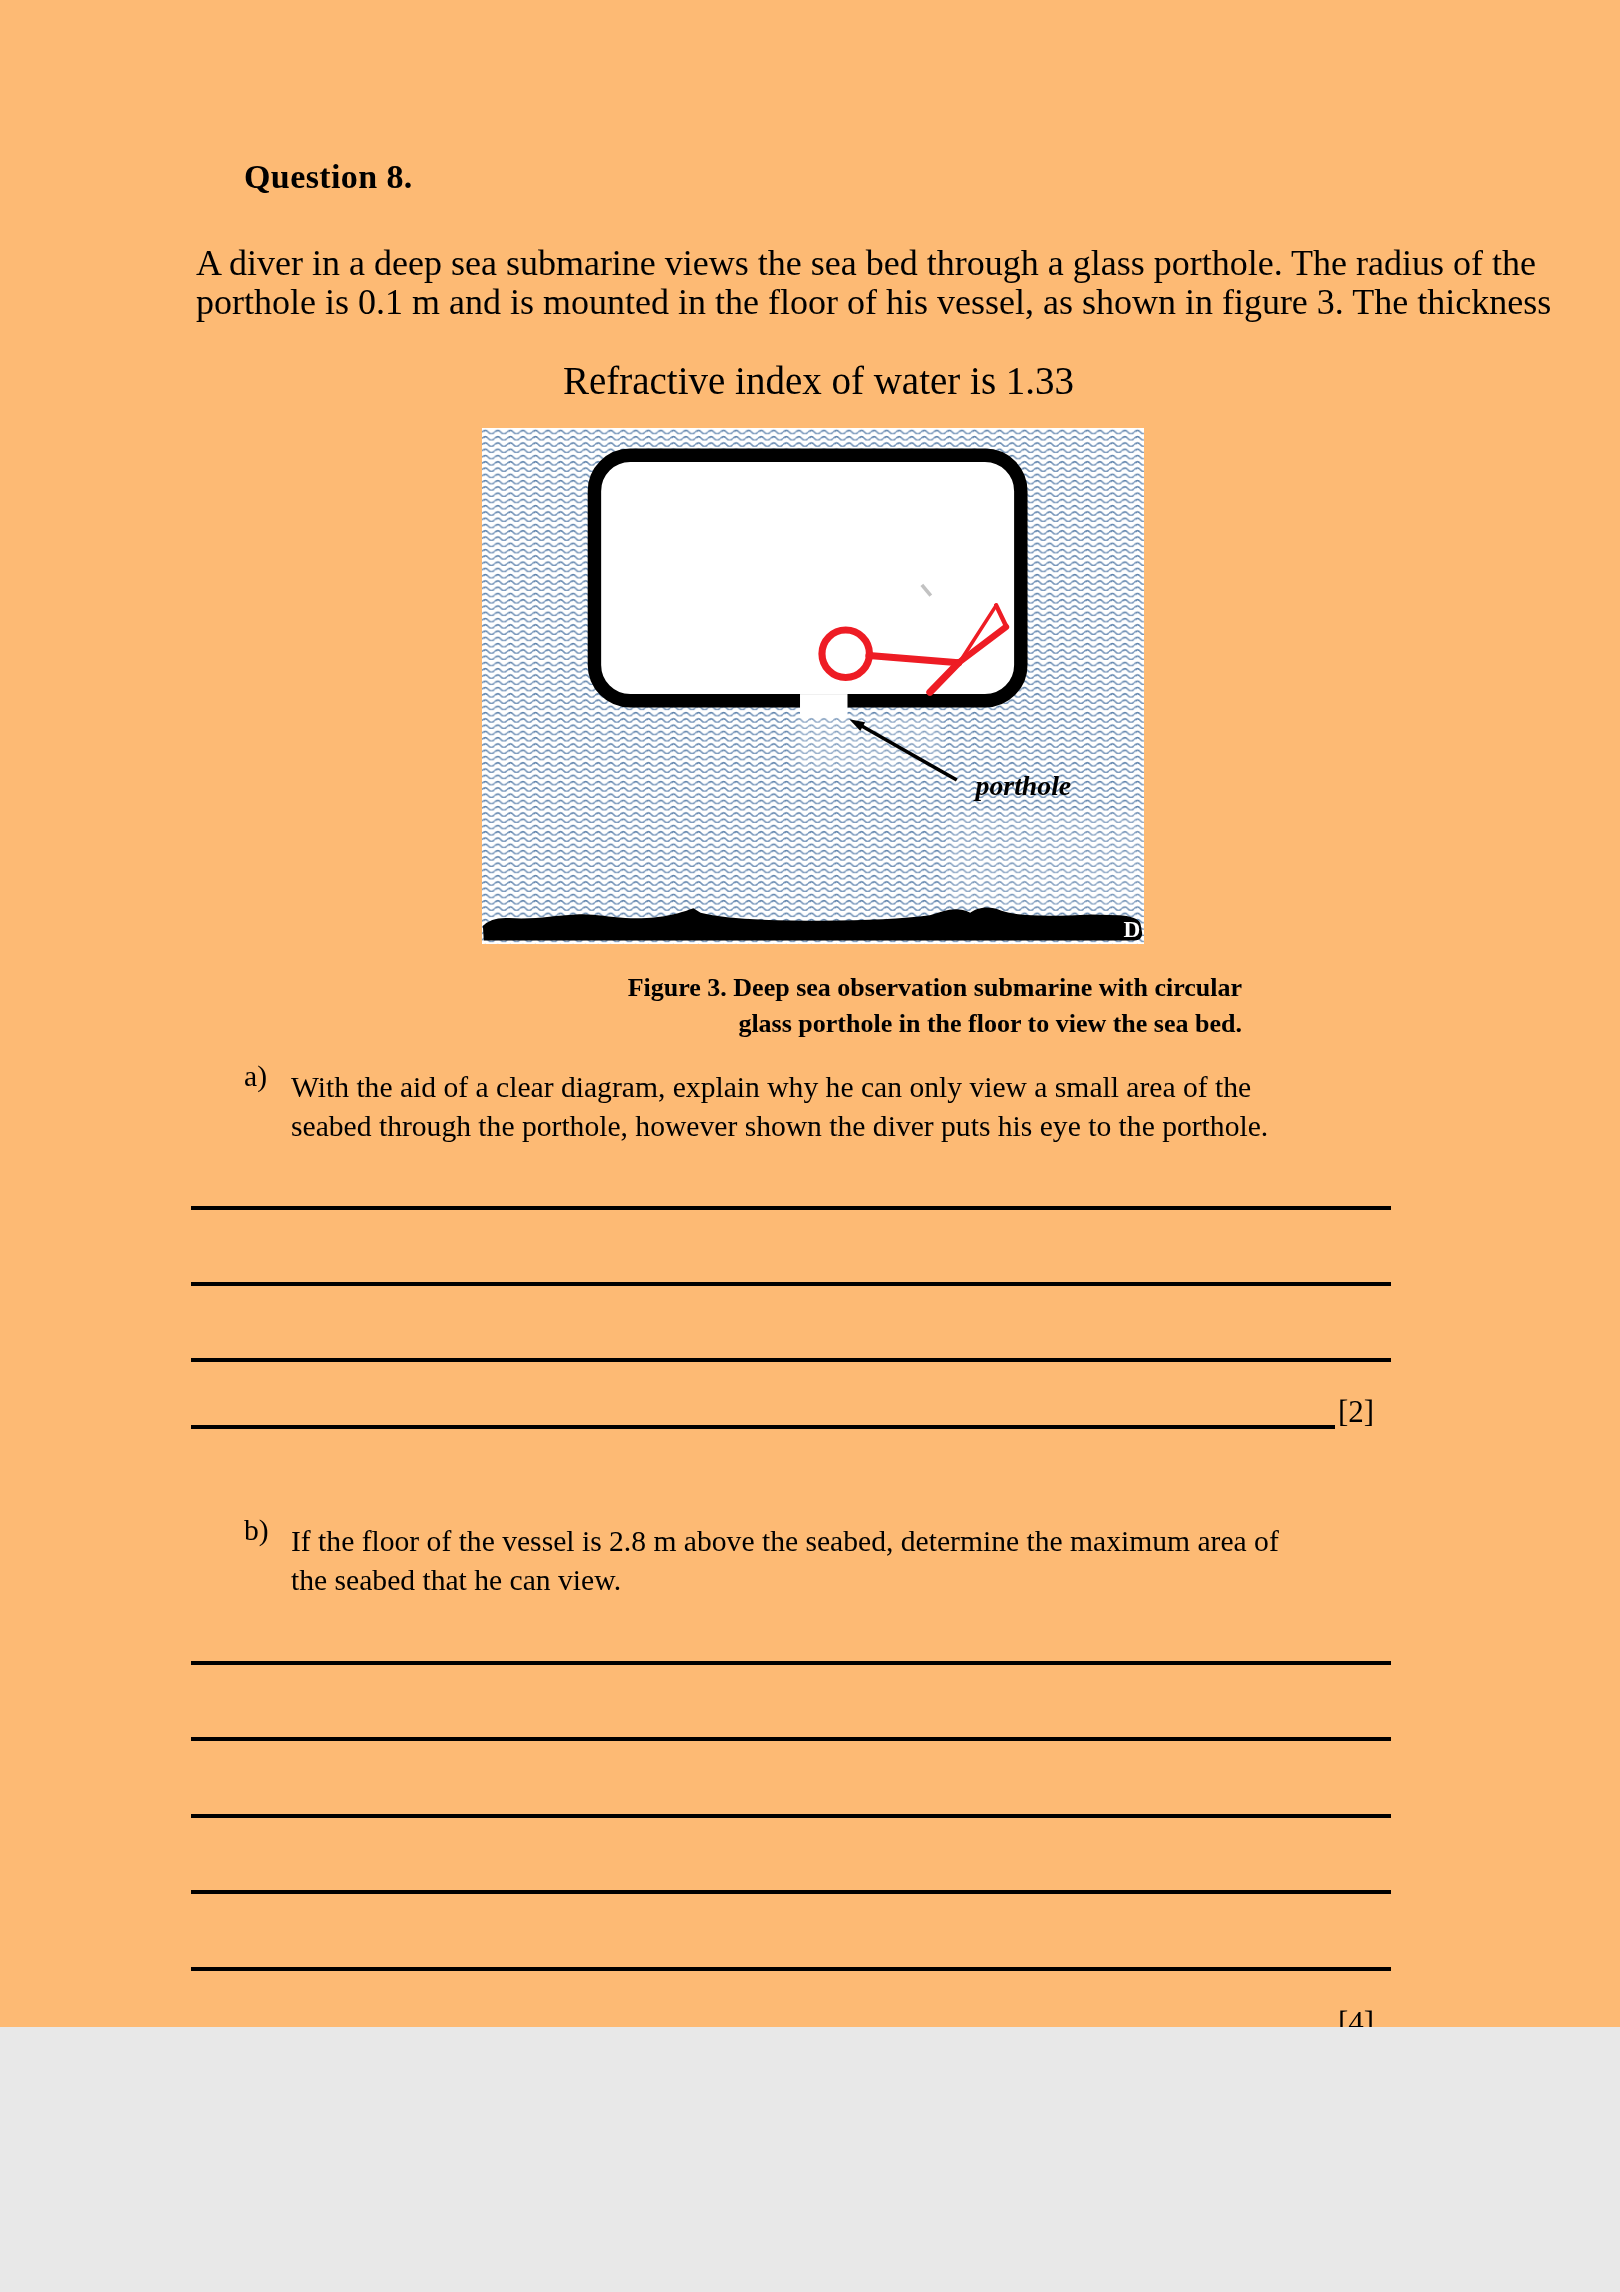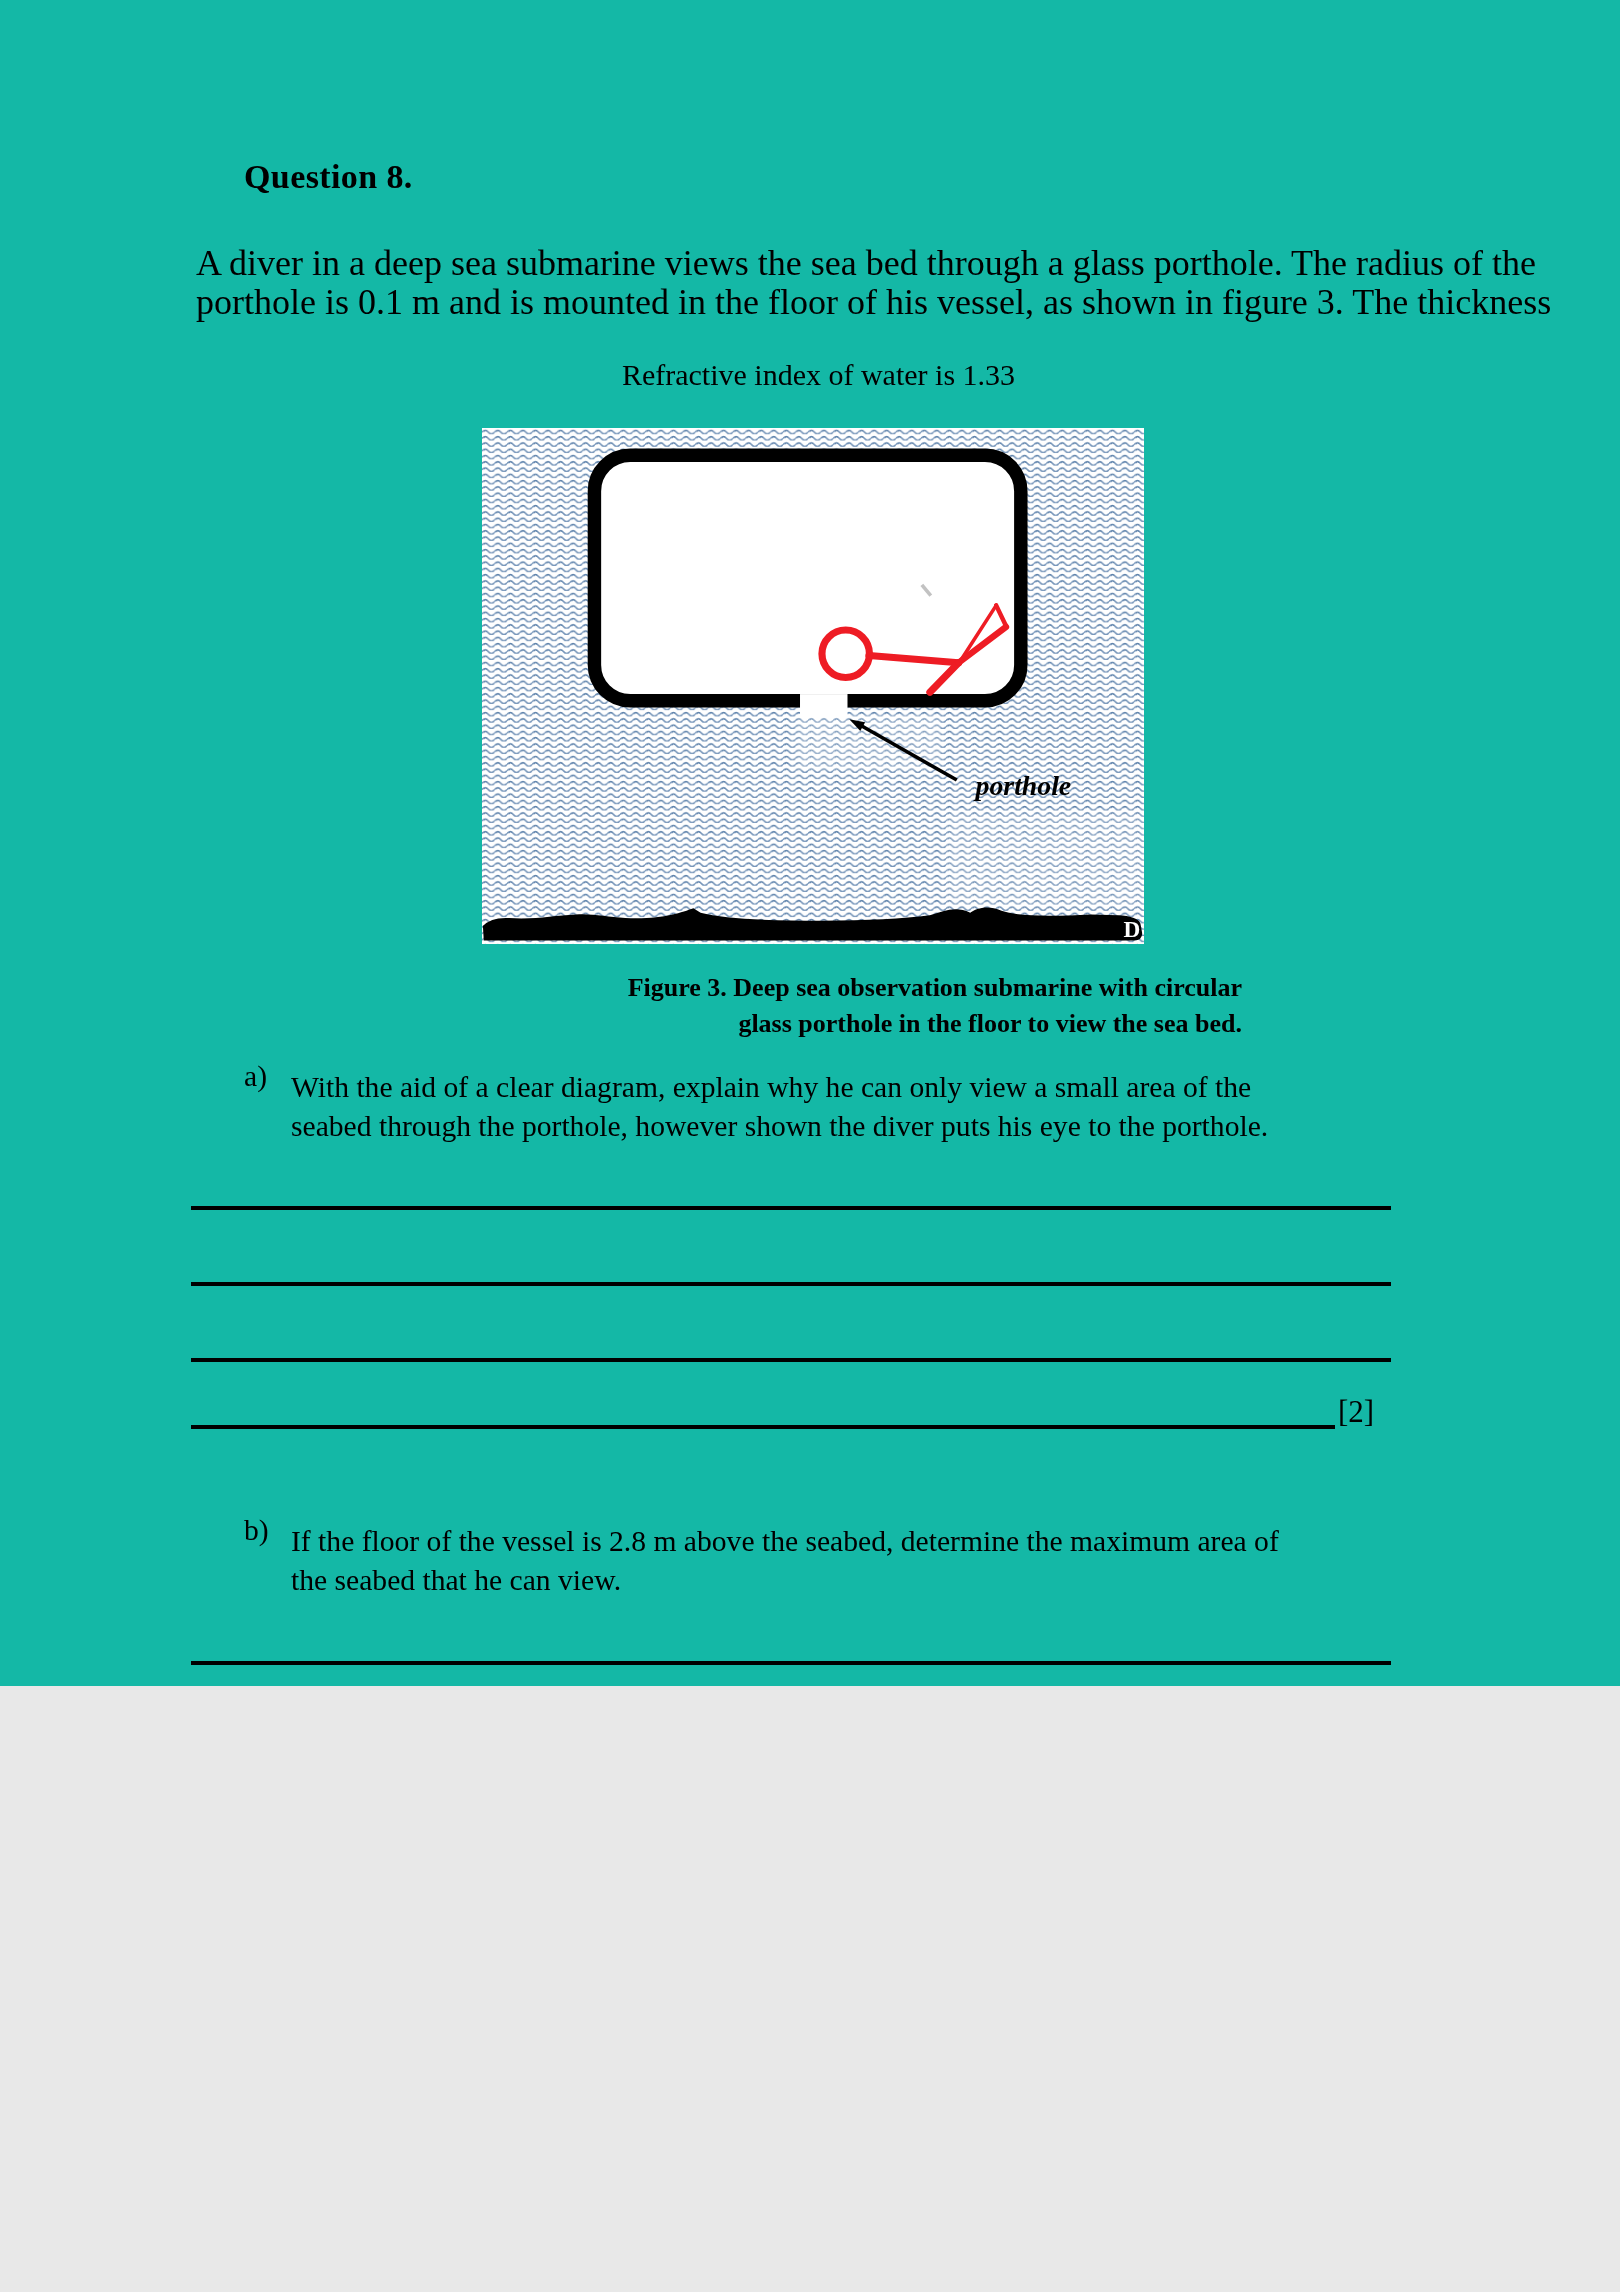--- a/index.html
+++ b/index.html
@@ -1,38 +1,38 @@
 <!DOCTYPE html>
 <html style="font-size:14.3px"><head>
 <meta charset="utf-8">
 <style>
   html,body{margin:0;padding:0;background:#e8e8e8;}
   .page{
     position:relative;
-    width:1620px;height:1686px;
-    background:#14b8a6;
+    width:1620px;height:2027px;
+    background:#fdba74;
     font-family:"Liberation Serif", serif;
     color:#000;
     overflow:hidden;
   }
   .abs{position:absolute;}
   .nowrap{white-space:nowrap;}
   .title{
     left:244px;top:158px;
     font-size:34px;font-weight:bold;
     letter-spacing:0.4px;
   }
   .para{
     left:196px;top:244px;
     font-size:36px;line-height:39px;
   }
   .note{
     left:196px;top:358px;width:1245px;
     text-align:center;
-    font-size:30px;
+    font-size:39px;
   }
   .fig{left:482px;top:428px;}
   .caption{
     left:491px;top:970px;width:751px;
     text-align:right;
     font-size:26px;font-weight:bold;line-height:36px;
   }
   .item-label{font-size:29.6px;}
   .item-text{font-size:29.6px;line-height:39px;margin-top:8px;}
   .ans-line{

